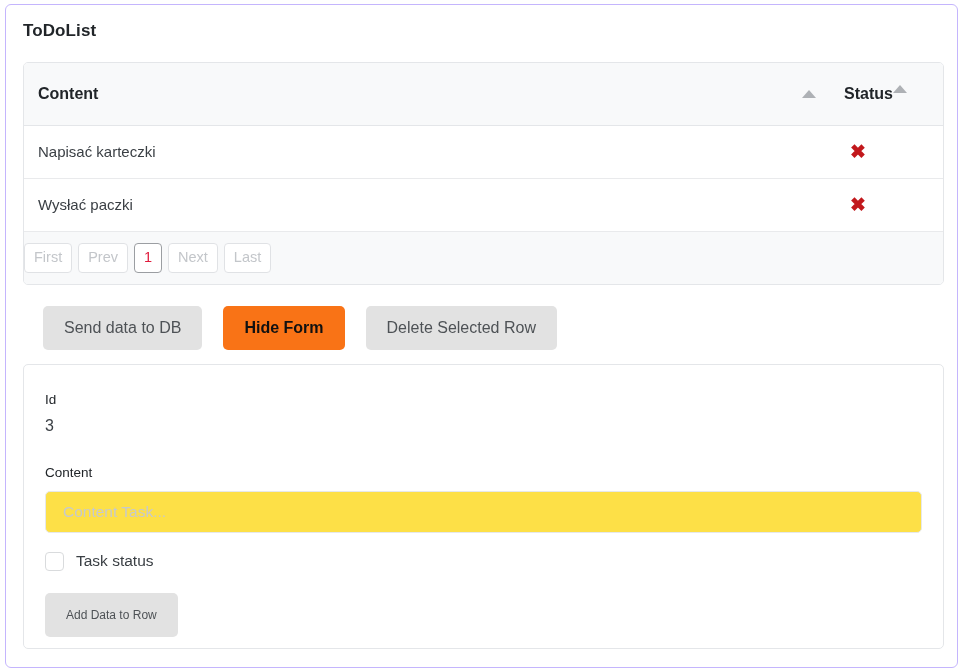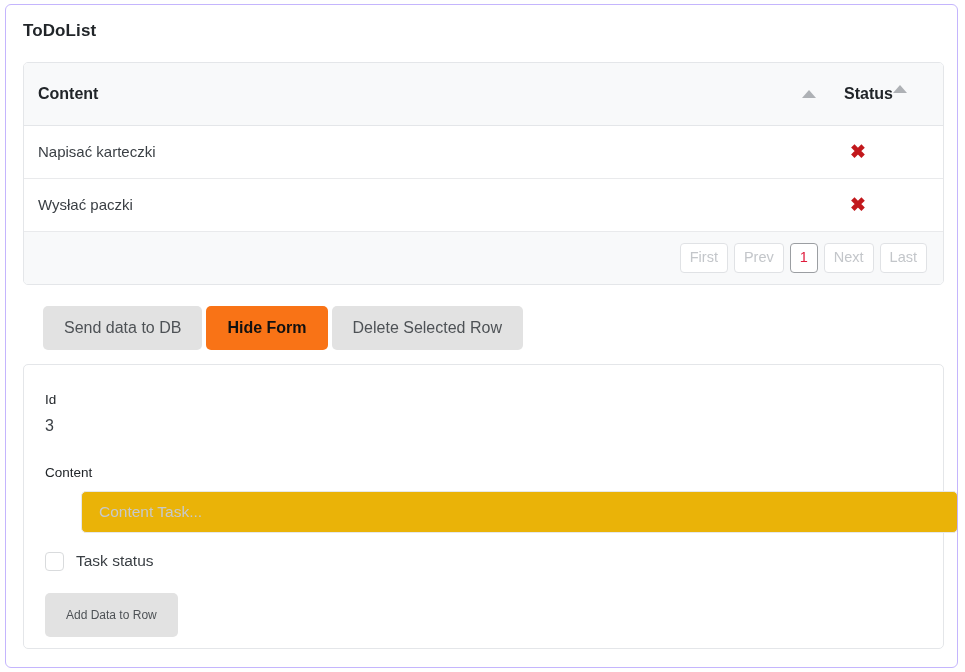--- a/index.html
+++ b/index.html
@@ -113,21 +113,21 @@
     font-weight: 700;
     line-height: 1;
   }
 
   
   .tbl-footer {
     background: #f8f9fa;
     height: 52px;
     display: flex;
     align-items: center;
-    justify-content: flex-end;
+    justify-content: flex-start;
     padding-right: 16px;
     gap: 6px;
   }
 
   .pg-btn {
     min-width: 44px;
     height: 30px;
     padding: 0 9px;
     background: #ffffff;
     border: 1px solid #e0e2e5;
@@ -149,21 +149,21 @@
     color: #e01b3c;
     font-weight: 400;
   }
 
   
   .action-row {
     position: absolute;
     left: 37px;
     top: 301px;
     display: flex;
-    gap: 4px;
+    gap: 21px;
   }
 
   .act-btn {
     height: 44px;
     padding: 0 21px;
     background: #e2e2e2;
     border: none;
     border-radius: 5px;
     font-family: "Liberation Sans", sans-serif;
     font-size: 16px;
@@ -201,29 +201,28 @@
   .lbl-id      { left: 21px; top: 27px; }
   .id-value    { position: absolute; left: 21px; top: 52px; font-size: 16px; color: #3a3f44; }
   .lbl-content { left: 21px; top: 100px; }
 
   .content-input {
     position: absolute;
     left: 21px;
     top: 126px;
     width: 877px;
     height: 42px;
-    background: #eab308;
+    background: #fde047;
     border: 1px solid #e6e8ea;
     border-radius: 5px;
     padding: 0 17px;
     font-family: "Liberation Sans", sans-serif;
     font-size: 15.5px;
     color: #3a3f44;
     outline: none;
-    margin-left: 36px;
   }
   .content-input::placeholder { color: #c6c9cd; }
 
   .checkbox-row {
     position: absolute;
     left: 21px;
     top: 187px;
     display: flex;
     align-items: flex-start;
     gap: 12px;

